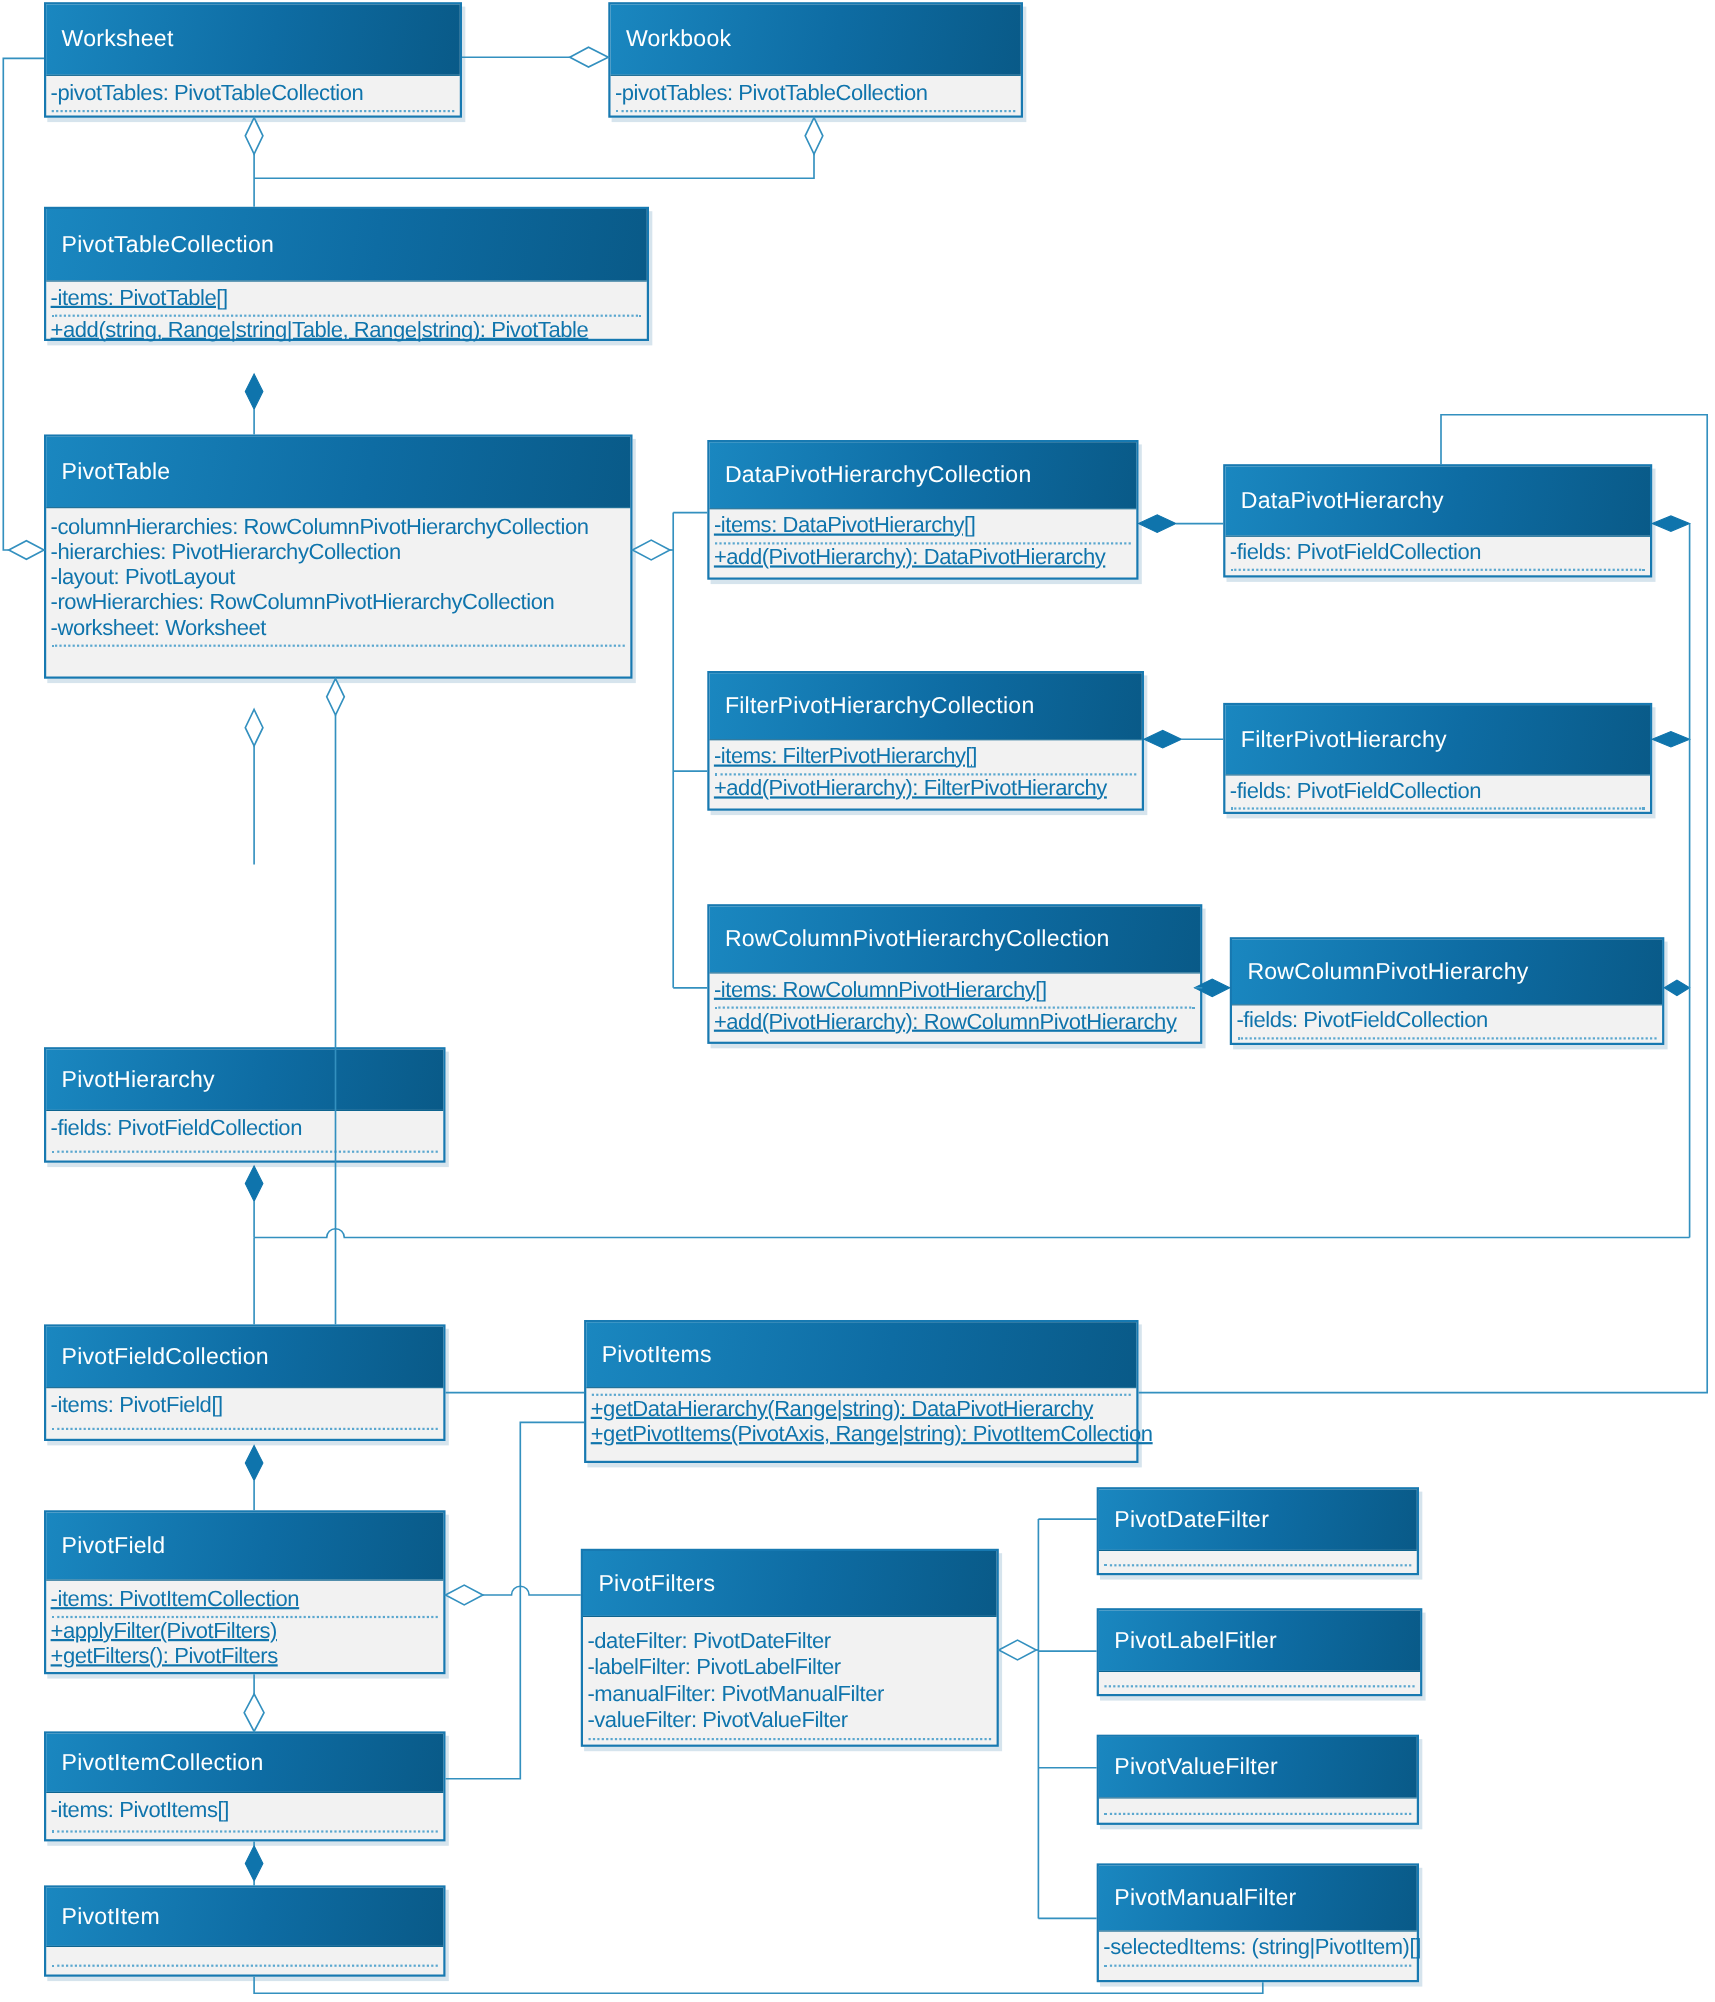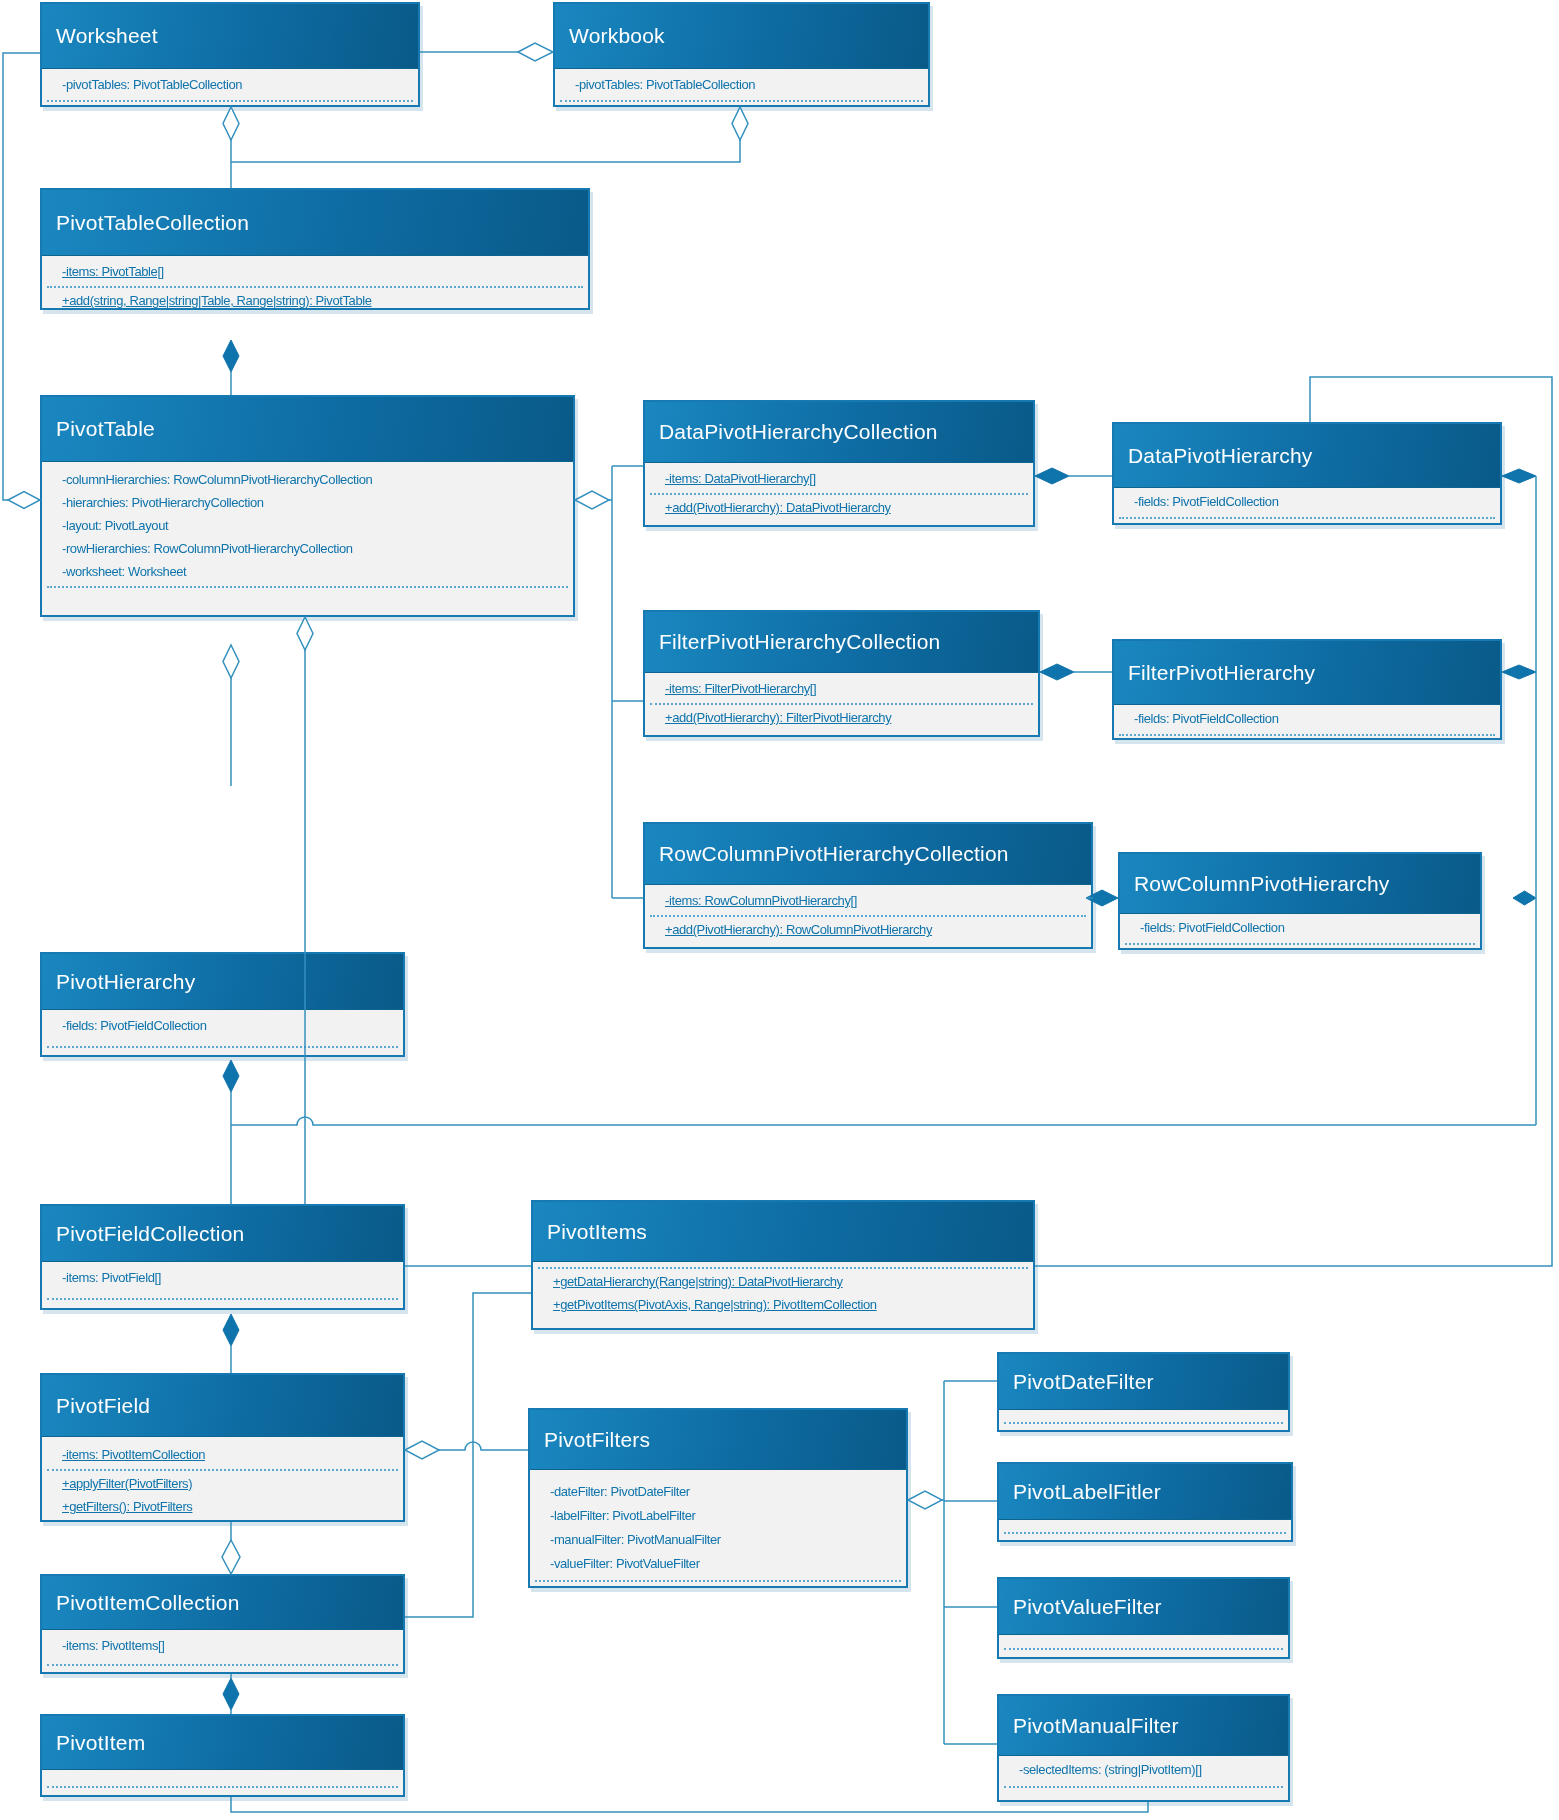--- a/index.html
+++ b/index.html
@@ -13,21 +13,21 @@
     box-shadow:3px 4px 0 rgba(27,107,157,0.18);
   }
   .hdr{
     display:flex;align-items:center;box-sizing:border-box;
     background:linear-gradient(100deg,#1a87c0 0%,#0e6ca3 55%,#095a88 100%);
     color:#ffffff;font-size:21px;padding:0 14px;letter-spacing:.2px;
     border-bottom:1px solid #0d648f;
   }
   .body{box-sizing:border-box;padding-top:4px;}
   .row{
-    color:#0f74ac;font-size:13px;line-height:24px;padding-left:20px;padding-right:6px;
+    color:#0f74ac;font-size:20px;line-height:24px;padding-left:4px;padding-right:6px;
     white-space:nowrap;letter-spacing:-0.4px;
   }
   .m .row{line-height:23px;text-decoration:underline;}
   .dot{height:0;border-top:2px dotted #5aa7cf;margin:3px 5px 1px 5px;}
   svg.wires{position:absolute;left:0;top:0;pointer-events:none;}
   svg.wires path, svg.wires line, svg.wires polyline{stroke:#3390bf;stroke-width:1.5;fill:none;}
   svg.wires .dia-h{fill:#ffffff;stroke:#3390bf;stroke-width:1.5;}
   svg.wires .dia-f{fill:#0f74ac;stroke:#0f74ac;stroke-width:1;}
 </style>
 </head>
@@ -108,21 +108,21 @@
 
   <div class="cls" style="left:643px;top:822px;width:450px;height:127px;">
     <div class="hdr" style="height:61px;">RowColumnPivotHierarchyCollection</div>
     <div class="body m">
       <div class="row">-items: RowColumnPivotHierarchy[]</div>
       <div class="dot"></div>
       <div class="row">+add(PivotHierarchy): RowColumnPivotHierarchy</div>
     </div>
   </div>
 
-  <div class="cls" style="left:1118px;top:852px;width:364px;height:98px;">
+  <div class="cls" style="left:1118px;top:852px;width:395px;height:98px;">
     <div class="hdr" style="height:60px;">RowColumnPivotHierarchy</div>
     <div class="body" style="padding-top:2px;">
       <div class="row">-fields: PivotFieldCollection</div>
       <div class="dot"></div>
     </div>
   </div>
 
 
   <div class="cls" style="left:40px;top:952px;width:365px;height:105px;">
     <div class="hdr" style="height:56px;">PivotHierarchy</div>

